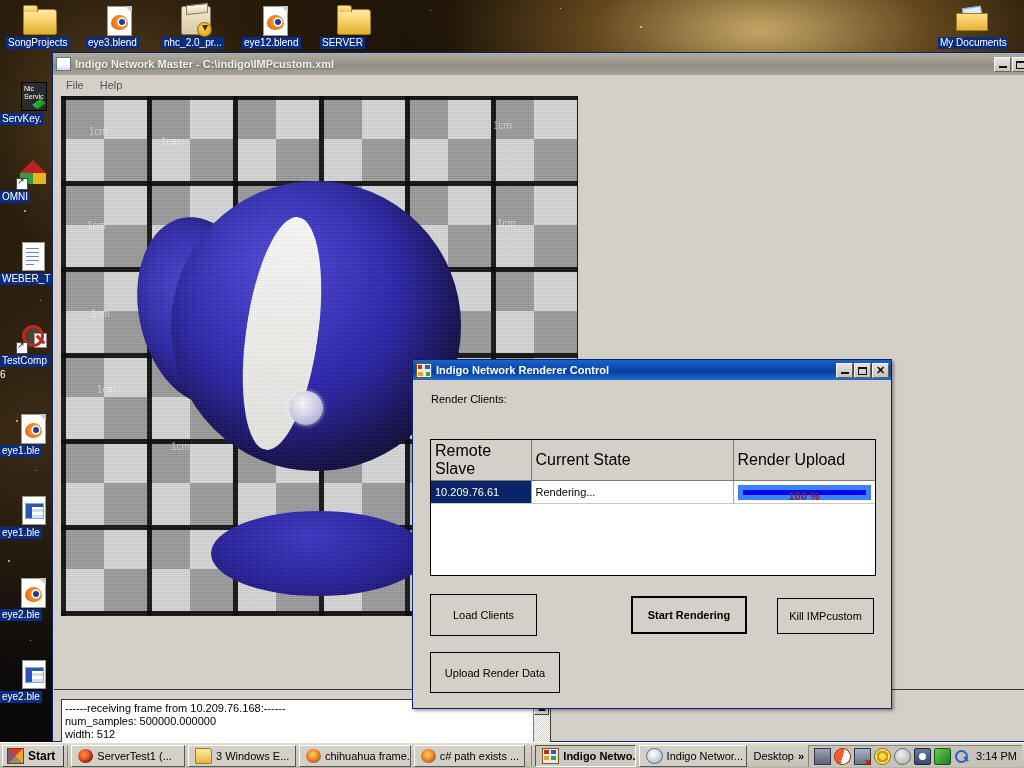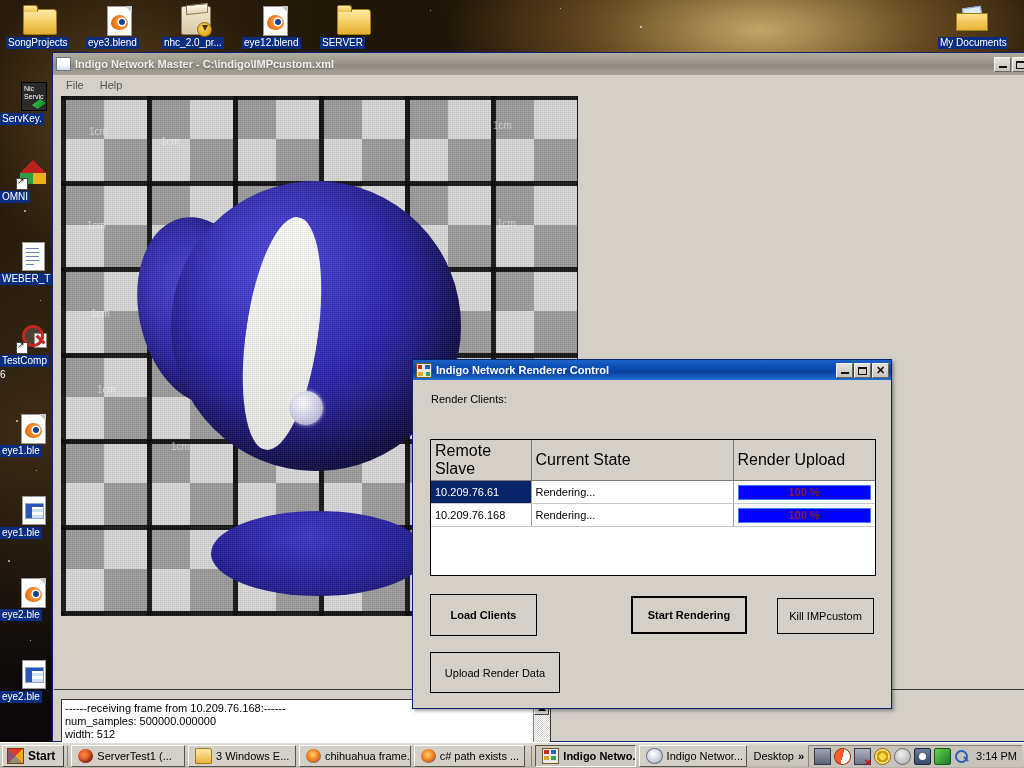--- a/index.html
+++ b/index.html
@@ -363,36 +363,36 @@
     font-weight: normal; font-size: 16px; text-align: left; padding: 2px 4px; height: 16px;
     color: #000;
   }
   #clients-table td {
     border-right: 1px solid #a0a0a0; border-bottom: 1px solid #c8c8c8;
     font-size: 11px; padding: 2px 4px; height: 18px; color: #000; vertical-align: middle;
   }
   #clients-table tr.selected td.slave-cell { background: #0a246a; color: #ffffff; }
   .progressbar {
     position: relative; height: 15px; width: 100%; background: #0000ff;
-    border: 1px solid #3b82f6; box-sizing: border-box;
+    border: 5px solid #3b82f6; box-sizing: border-box;
     text-align: center; font-size: 11px; color: #8b1a2e; line-height: 13px; font-weight: bold;
   }
 
   .w-btn {
     position: absolute;
     background: #d4d0c8;
     border: 1px solid #000;
     box-sizing: border-box;
     font-size: 11px; color: #000;
     display: flex; align-items: center; justify-content: center;
     font-family: "Liberation Sans", sans-serif;
   }
   .w-btn.default { border-width: 2px; }
 
-  #btn-load-clients   { left: 16px;  top: 213px; width: 107px; height: 42px; font-weight: bold; }
+  #btn-load-clients   { left: 16px;  top: 213px; width: 107px; height: 42px; }
   #btn-upload-render  { left: 16px;  top: 271px; width: 130px; height: 41px; }
   #btn-start-render   { left: 217px; top: 215px; width: 116px; height: 38px; font-weight: bold; }
   #btn-kill-render    { left: 363px; top: 217px; width: 97px; height: 36px; }
 
   
   #taskbar {
     position: absolute; left: 0; bottom: 0; width: 1024px; height: 26px;
     background: linear-gradient(180deg,#e2dfd4 0%, #d4d0c8 12%, #c9c4ba 88%, #b6b1a6 100%);
     border-top: 1px solid #ffffff;
     display: flex; align-items: center; padding: 0 2px; box-sizing: border-box;
@@ -707,27 +707,20 @@
                 </tr>
               </thead>
               <tbody>
                 <tr class="selected">
                   <td class="slave-cell">10.209.76.61</td>
                   <td>Rendering...</td>
                   <td>
                     <div class="progressbar">100 %</div>
                   </td>
                 </tr>
-                <tr>
-                  <td class="slave-cell">10.209.76.168</td>
-                  <td>Rendering...</td>
-                  <td>
-                    <div class="progressbar">100 %</div>
-                  </td>
-                </tr>
               </tbody>
             </table>
           </div>
 
           <div class="w-btn" id="btn-load-clients">Load Clients</div>
           <div class="w-btn" id="btn-upload-render">Upload Render Data</div>
           <div class="w-btn default" id="btn-start-render">Start Rendering</div>
           <div class="w-btn" id="btn-kill-render">Kill IMPcustom</div>
 
         </div>

